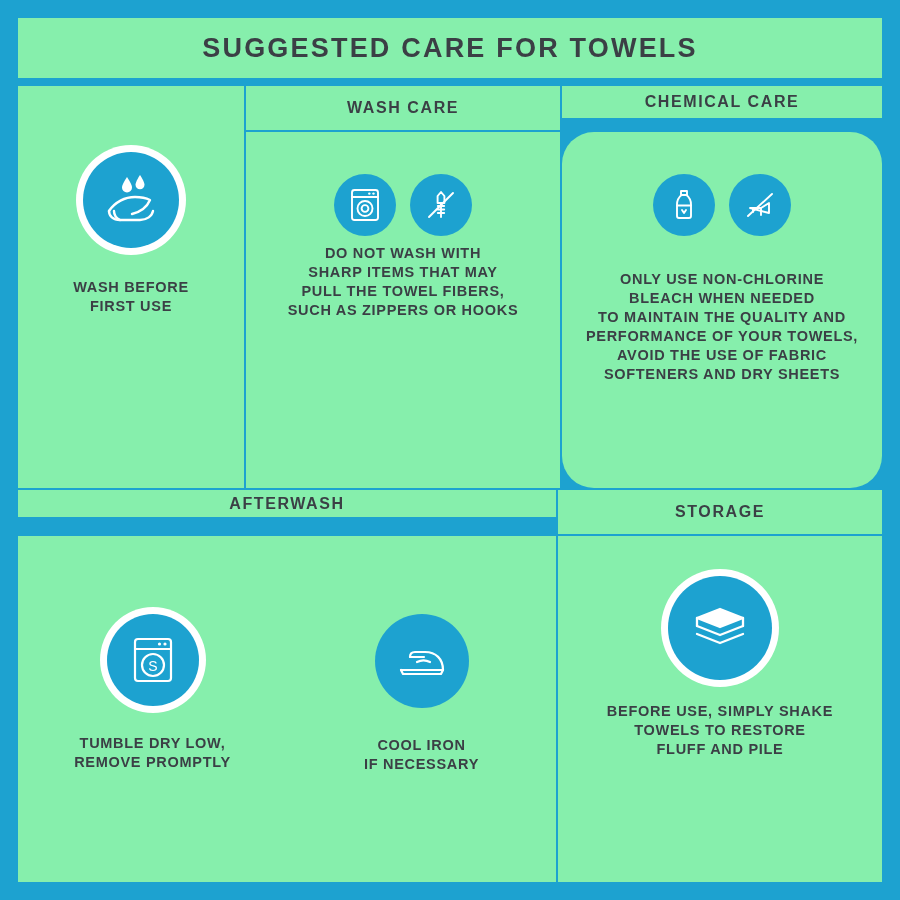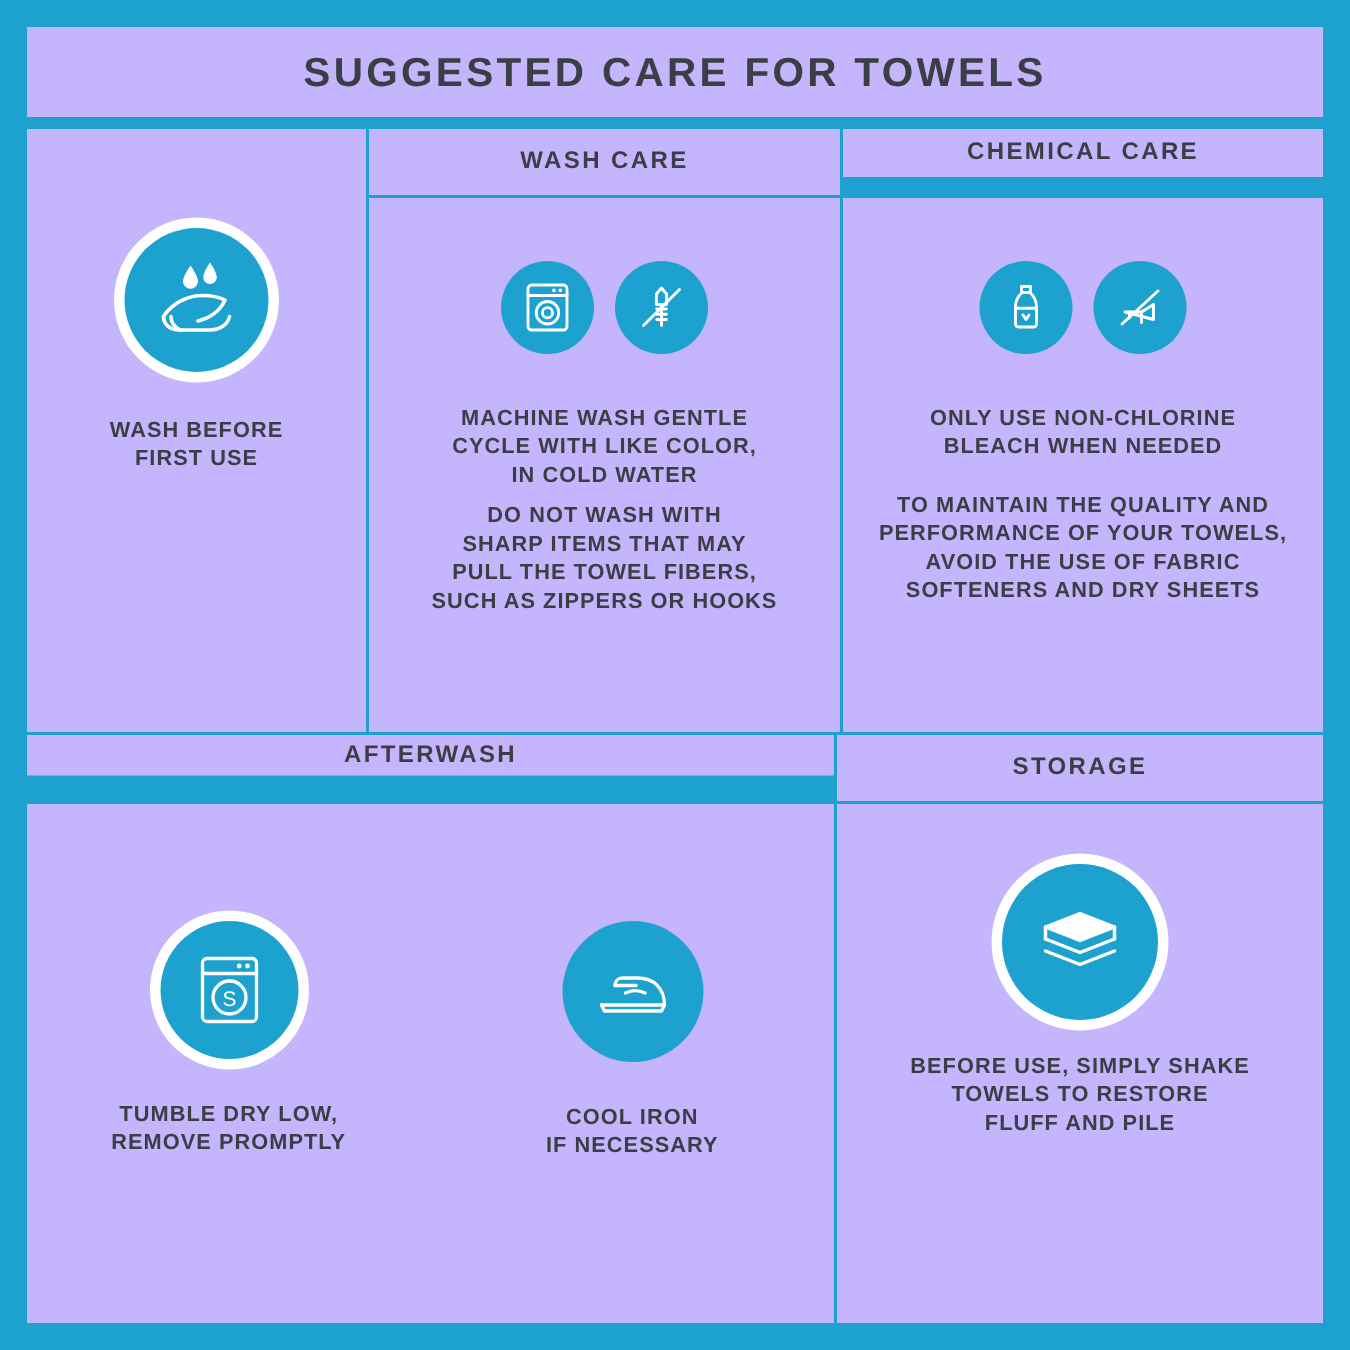--- a/index.html
+++ b/index.html
@@ -20,21 +20,21 @@
     position: absolute;
     left: 18px;
     top: 18px;
     width: 864px;
     height: 864px;
     background: #1da2d0;
     box-sizing: border-box;
   }
   .panel {
     position: absolute;
-    background: #c4b5fd;
+    background: #86efac;
     box-sizing: border-box;
   }
 
   
   .title-panel {
     left: 0px;
     top: 0px;
     width: 864px;
     height: 60px;
     display: flex;
@@ -61,21 +61,21 @@
     text-transform: uppercase;
   }
   .hdr-wash   { left: 228px; top: 68px;  width: 314px; height: 44px; }
   .hdr-chem   { left: 544px; top: 68px;  width: 320px; height: 32px; }
   .hdr-after  { left: 0px;   top: 472px; width: 538px; height: 27px; }
   .hdr-store  { left: 540px; top: 472px; width: 324px; height: 44px; text-align: center; }
 
   
   .p-first  { left: 0px;   top: 68px;  width: 226px; height: 402px; }
   .p-wash   { left: 228px; top: 114px; width: 314px; height: 356px; }
-  .p-chem   { left: 544px; top: 114px; width: 320px; height: 356px; }
+  .p-chem   { left: 544px; top: 114px; width: 320px; height: 356px; border-radius: 32px; }
   .p-after  { left: 0px;   top: 518px; width: 538px; height: 346px; }
   .p-store  { left: 540px; top: 518px; width: 324px; height: 346px; }
 
   .pad {
     position: absolute;
     inset: 0;
     display: flex;
     flex-direction: column;
     align-items: center;
   }
@@ -171,23 +171,20 @@
                 <line x1="19" y1="17" x2="19" y2="31"></line>
                 <line x1="15.8" y1="20" x2="22.2" y2="20"></line>
                 <line x1="15.8" y1="23.5" x2="22.2" y2="23.5"></line>
                 <line x1="15.8" y1="27" x2="22.2" y2="27"></line>
                 <line x1="7" y1="31" x2="31" y2="7"></line>
               </g>
             </svg>
           </div>
         </div>
 
-        <div class="cap" style="margin-top:34px; width:280px;">MACHINE WASH GENTLE
-CYCLE WITH LIKE COLOR,
-IN COLD WATER</div>
         <div class="cap" style="margin-top:8px; width:290px;">DO NOT WASH WITH
 SHARP ITEMS THAT MAY
 PULL THE TOWEL FIBERS,
 SUCH AS ZIPPERS OR HOOKS</div>
       </div>
     </div>
 
     <div class="panel p-chem">
       <div class="pad" style="padding-top:42px;">
         <div class="icon-row">
@@ -208,21 +205,21 @@
                 <line x1="20" y1="22" x2="20" y2="29"></line>
                 <line x1="12" y1="22" x2="12" y2="26"></line>
                 <line x1="7" y1="30" x2="31" y2="8"></line>
               </g>
             </svg>
           </div>
         </div>
 
         <div class="cap" style="margin-top:34px; width:290px;">ONLY USE NON-CHLORINE
 BLEACH WHEN NEEDED</div>
-        <div class="cap" style="margin-top:20px; width:300px;">TO MAINTAIN THE QUALITY AND
+        <div class="cap" style="width:300px;">TO MAINTAIN THE QUALITY AND
 PERFORMANCE OF YOUR TOWELS,
 AVOID THE USE OF FABRIC
 SOFTENERS AND DRY SHEETS</div>
       </div>
     </div>
 
     <div class="panel hdr hdr-after">
       <span>AFTERWASH</span>
     </div>
 

